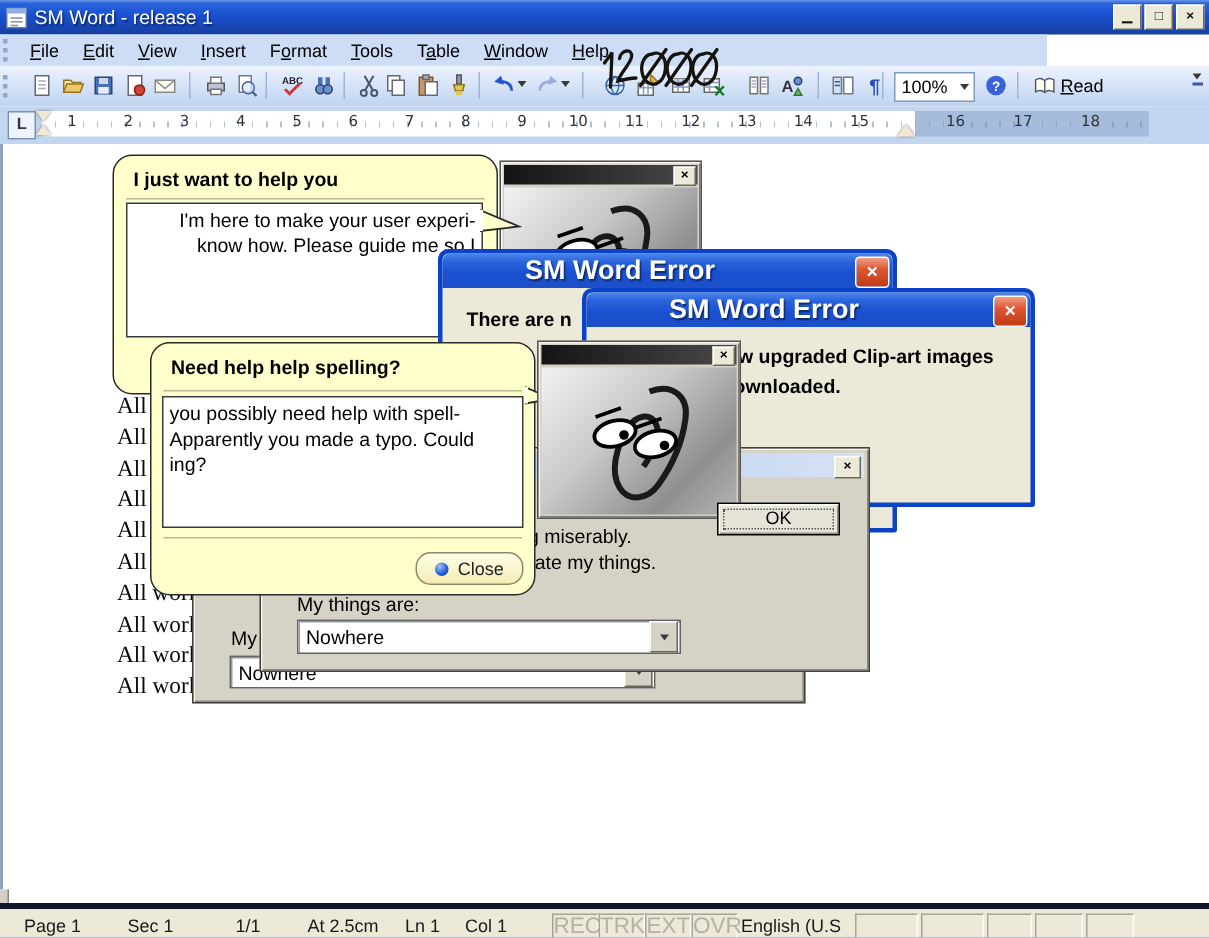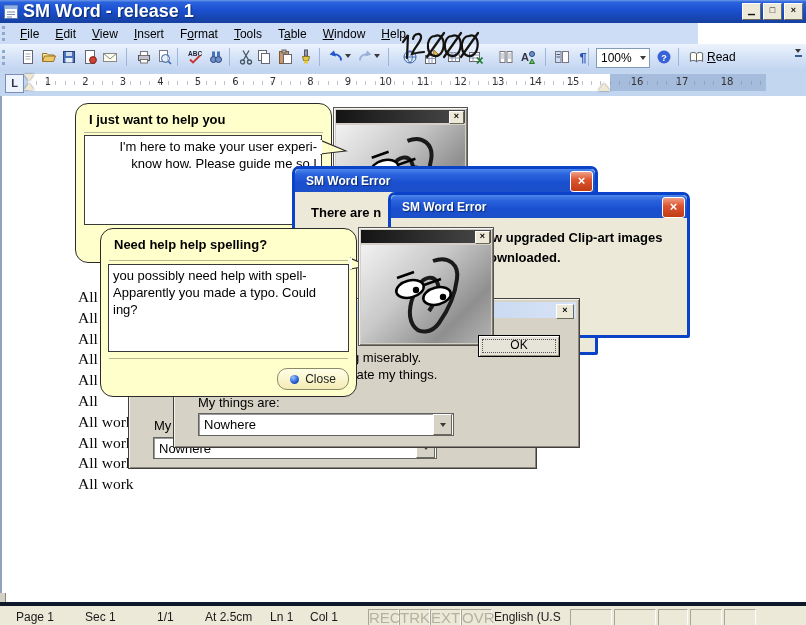--- a/index.html
+++ b/index.html
@@ -4,21 +4,21 @@
 <style>
   html,body{margin:0;padding:0;background:#9aa8c0;}
   .screen{position:relative;width:806px;height:625px;overflow:hidden;
     font-family:"Liberation Sans","DejaVu Sans",sans-serif;background:#fff;
     outline:1px solid #16377e;}
   
   .titlebar{position:absolute;left:0;top:0;width:806px;height:23px;
     background:linear-gradient(180deg,#6a96e8 0%,#2a62dc 10%,#1a4fd0 45%,#16409f 100%);
     display:flex;align-items:center;color:#fff;}
   .titlebar .appicon{width:16px;height:16px;margin:0 4px 0 3px;flex:none;}
-  .titlebar .ttext{font-size:18px;font-weight:bold;text-shadow:1px 1px 1px #0a2a6a;white-space:nowrap;}
+  .titlebar .ttext{font-size:13px;font-weight:normal;text-shadow:1px 1px 1px #0a2a6a;white-space:nowrap;}
   .winbtns{position:absolute;right:3px;top:3px;display:flex;gap:2px;}
   .winbtn{width:17px;height:15px;background:#ece9d8;border:1px solid;
     border-color:#fff #6a6a5a #6a6a5a #fff;font-size:9px;line-height:13px;
     text-align:center;color:#111;font-weight:bold;}
   
   .menubar{position:absolute;left:0;top:23px;width:698px;height:21px;background:#cdddf5;
     display:flex;align-items:center;}
   .grip{width:3px;height:15px;margin:0 4px 0 2px;border-left:3px dotted #8fa8d0;flex:none;}
   .menuitem{font-size:12px;color:#000;padding:2px 8px;white-space:nowrap;}
   .menuitem u{text-decoration:underline;}
@@ -51,40 +51,40 @@
     background:repeating-linear-gradient(90deg,transparent 0 8.4px,#7d8faf 8.4px 9.4px);opacity:.55;}
   .rnum{position:absolute;top:5px;font-size:10px;color:#333;transform:translateX(-50%);font-family:"DejaVu Sans",sans-serif;}
   .tabsel{position:absolute;left:5px;top:3px;width:17px;height:17px;background:#eef4fd;
     border:1px solid #7a8eb8;font-size:11px;font-weight:bold;color:#334;text-align:center;line-height:16px;}
   .indent-top{position:absolute;left:24px;top:3px;width:0;height:0;border-left:5px solid transparent;border-right:5px solid transparent;border-top:7px solid #efe9d2;filter:drop-shadow(0 0 1px #777);}
   .indent-bot{position:absolute;left:24px;top:12px;width:0;height:0;border-left:5px solid transparent;border-right:5px solid transparent;border-bottom:7px solid #efe9d2;filter:drop-shadow(0 0 1px #777);}
   .rindent{position:absolute;left:598px;top:12px;width:0;height:0;border-left:6px solid transparent;border-right:6px solid transparent;border-bottom:8px solid #efe9d2;filter:drop-shadow(0 0 1px #777);}
   
   .doc{position:absolute;left:0;top:96px;width:806px;height:506px;background:#fff;border-left:2px solid #8fa0c0;}
   .docline{position:absolute;left:78px;font-family:"Liberation Serif","DejaVu Serif",serif;
-    font-size:15.5px;color:#0a0a0a;white-space:nowrap;z-index:1;margin-top:26px;}
+    font-size:15.5px;color:#0a0a0a;white-space:nowrap;z-index:1;}
   
   .cdlg{position:absolute;background:#d6d2c6;border:1px solid #404040;
     box-shadow:inset 1px 1px 0 #f4f1e8, inset -1px -1px 0 #8a8578;}
   .cdlg-title{position:absolute;left:3px;top:3px;right:3px;height:16px;
     background:linear-gradient(90deg,#a4bee8 0%,#d6e2f5 100%);}
   .cx{position:absolute;top:2px;right:2px;width:16px;height:13px;background:#ece9d8;
     border:1px solid;border-color:#fff #6a6a5a #6a6a5a #fff;font-size:9px;line-height:11px;
     text-align:center;font-weight:bold;color:#000;}
   .ctext{position:absolute;font-size:13px;color:#000;white-space:nowrap;}
   .combo{position:absolute;background:#fff;border:1px solid #636363;
     box-shadow:inset 1px 1px 0 #9a9a9a;display:flex;align-items:center;}
   .combo .cval{flex:1;font-size:13px;padding-left:5px;white-space:nowrap;overflow:hidden;}
   .combo .cbtn{width:17px;height:calc(100% - 2px);margin-right:1px;background:#d6d2c6;
     border:1px solid;border-color:#fff #6a6a5a #6a6a5a #fff;display:flex;align-items:center;justify-content:center;flex:none;}
   
   .xpdlg{position:absolute;border:3px solid #0a43c8;border-radius:7px 7px 2px 2px;background:#ece9d8;}
   .xptitle{height:23px;border-radius:5px 5px 0 0;display:flex;align-items:center;
     background:linear-gradient(180deg,#4a86ec 0%,#2a62dc 25%,#1a4fd0 60%,#1c50c8 100%);}
-  .xptitle .xt{color:#fff;font-size:12px;font-weight:bold;padding-left:11px;text-shadow:1px 1px 1px #0a2a6a;white-space:nowrap;}
+  .xptitle .xt{color:#fff;font-size:18px;font-weight:bold;padding-left:11px;text-shadow:1px 1px 1px #0a2a6a;white-space:nowrap;margin-left:44px;}
   .xpx{position:absolute;top:2px;right:2px;width:21px;height:19px;border-radius:3px;
     background:linear-gradient(180deg,#f0a088 0%,#dd5630 40%,#c03a16 100%);
     border:1px solid #fff;color:#fff;font-size:13px;font-weight:bold;line-height:17px;text-align:center;}
   .xpbody-text{position:absolute;font-size:13px;font-weight:bold;color:#000;white-space:nowrap;}
   
   .okbtn{position:absolute;left:478px;top:335px;width:80px;height:20px;z-index:10;
     background:#e6e3d8;border:1px solid #000;box-shadow:inset 1px 1px 0 #fff,inset -1px -1px 0 #98937f;
     font-size:12px;text-align:center;line-height:18px;color:#000;}
   .okbtn::after{content:"";position:absolute;left:3px;top:3px;right:3px;bottom:3px;border:1px dotted #555;}
   

